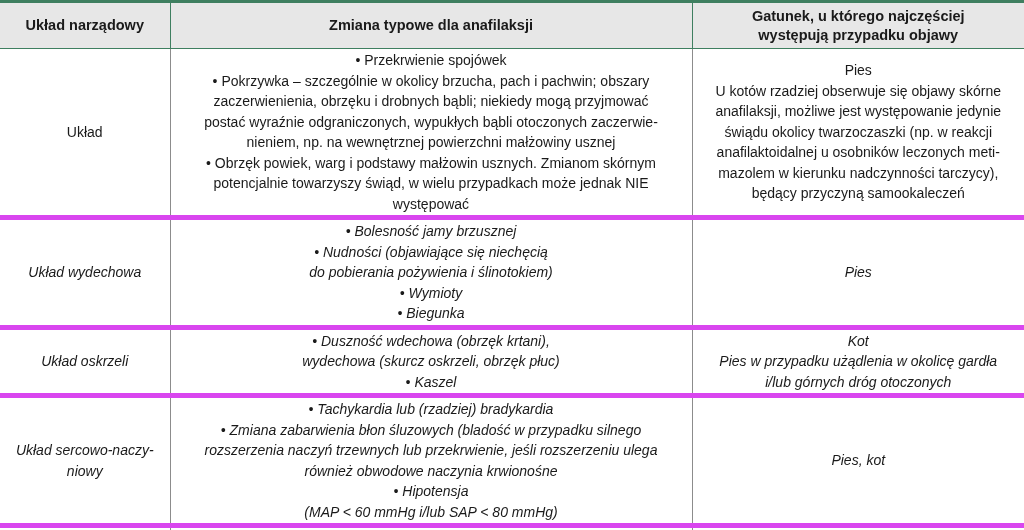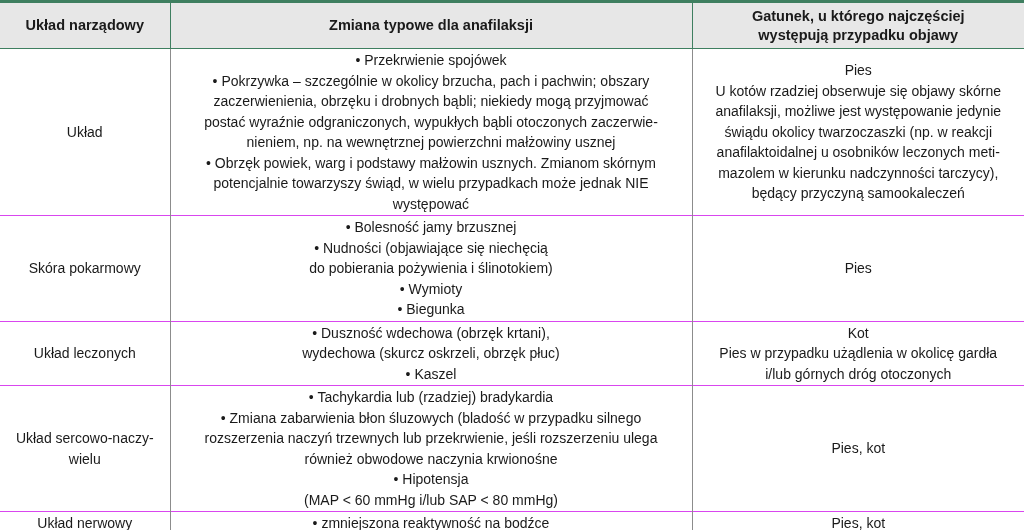--- a/index.html
+++ b/index.html
@@ -38,21 +38,22 @@
     border-top: 3px solid #3f7f60;
     border-bottom: 1.5px solid #3f7f60;
   }
   thead th + th {
     border-left: 1px solid #3f7f60;
   }
   tbody td + td {
     border-left: 1px solid #8c8c8c;
   }
   tbody tr + tr td {
-    border-top: 1px solid #d946ef;
+    border-top: 5px solid #d946ef;
+    font-style: italic;
   }
   tbody tr:last-child td {
     border-bottom: 2px solid #4b4b4b;
   }
   tr.r1 { height: 163px; }
   tr.r2 { height: 101px; }
   tr.r3 { height: 63px; }
   tr.r4 { height: 120px; }
   tr.r5 { height: 24px; }
 </style>
@@ -86,40 +87,40 @@
 występować</td>
       <td>Pies
 U kotów rzadziej obserwuje się objawy skórne
 anafilaksji, możliwe jest występowanie jedynie
 świądu okolicy twarzoczaszki (np. w reakcji
 anafilaktoidalnej u osobników leczonych meti-
 mazolem w kierunku nadczynności tarczycy),
 będący przyczyną samookaleczeń</td>
     </tr>
     <tr class="r2">
-      <td>Skóra pokarmowy</td>
+      <td>Układ wydechowa</td>
       <td>• Bolesność jamy brzusznej
 • Nudności (objawiające się niechęcią
 do pobierania pożywienia i ślinotokiem)
 • Wymioty
 • Biegunka</td>
       <td>Pies</td>
     </tr>
     <tr class="r3">
-      <td>Układ leczonych</td>
+      <td>Układ oskrzeli</td>
       <td>• Duszność wdechowa (obrzęk krtani),
 wydechowa (skurcz oskrzeli, obrzęk płuc)
 • Kaszel</td>
       <td>Kot
 Pies w przypadku użądlenia w okolicę gardła
 i/lub górnych dróg otoczonych</td>
     </tr>
     <tr class="r4">
       <td>Układ sercowo-naczy-
-wielu</td>
+niowy</td>
       <td>• Tachykardia lub (rzadziej) bradykardia
 • Zmiana zabarwienia błon śluzowych (bladość w przypadku silnego
 rozszerzenia naczyń trzewnych lub przekrwienie, jeśli rozszerzeniu ulega
 również obwodowe naczynia krwionośne
 • Hipotensja
 (MAP &lt; 60 mmHg i/lub SAP &lt; 80 mmHg)</td>
       <td>Pies, kot</td>
     </tr>
     <tr class="r5">
       <td>Układ nerwowy</td>

